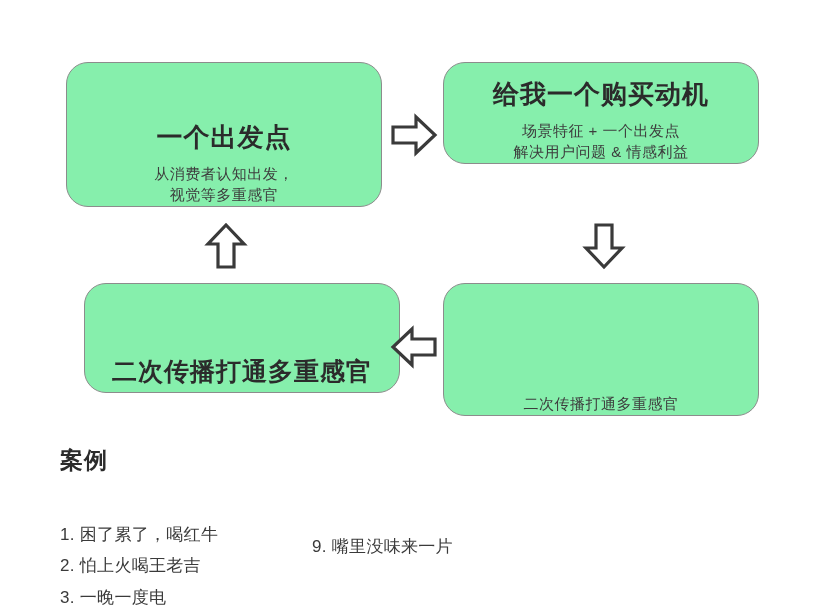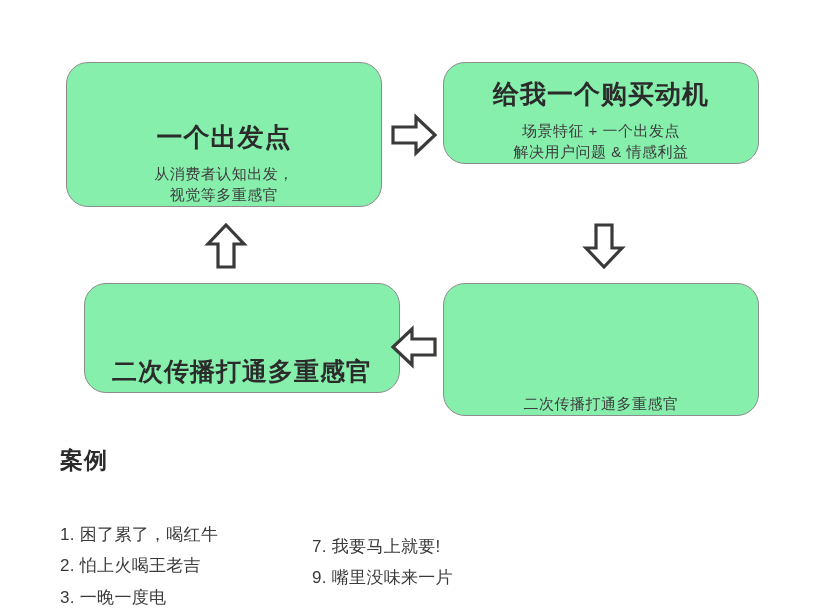--- a/index.html
+++ b/index.html
@@ -139,17 +139,16 @@
 
 <div id="cases">
   <div id="cases-heading">案例</div>
   <div class="cases-columns">
     <div class="cases-col" id="cases-col-1">
       <div class="case-item">1. 困了累了，喝红牛</div>
       <div class="case-item">2. 怕上火喝王老吉</div>
       <div class="case-item">3. 一晚一度电</div>
     </div>
     <div class="cases-col" id="cases-col-3">
-      <div class="case-item">7. 我要马上就要!</div>
       <div class="case-item">9. 嘴里没味来一片</div>
     </div>
   </div>
 </div>
 
 </body></html>

